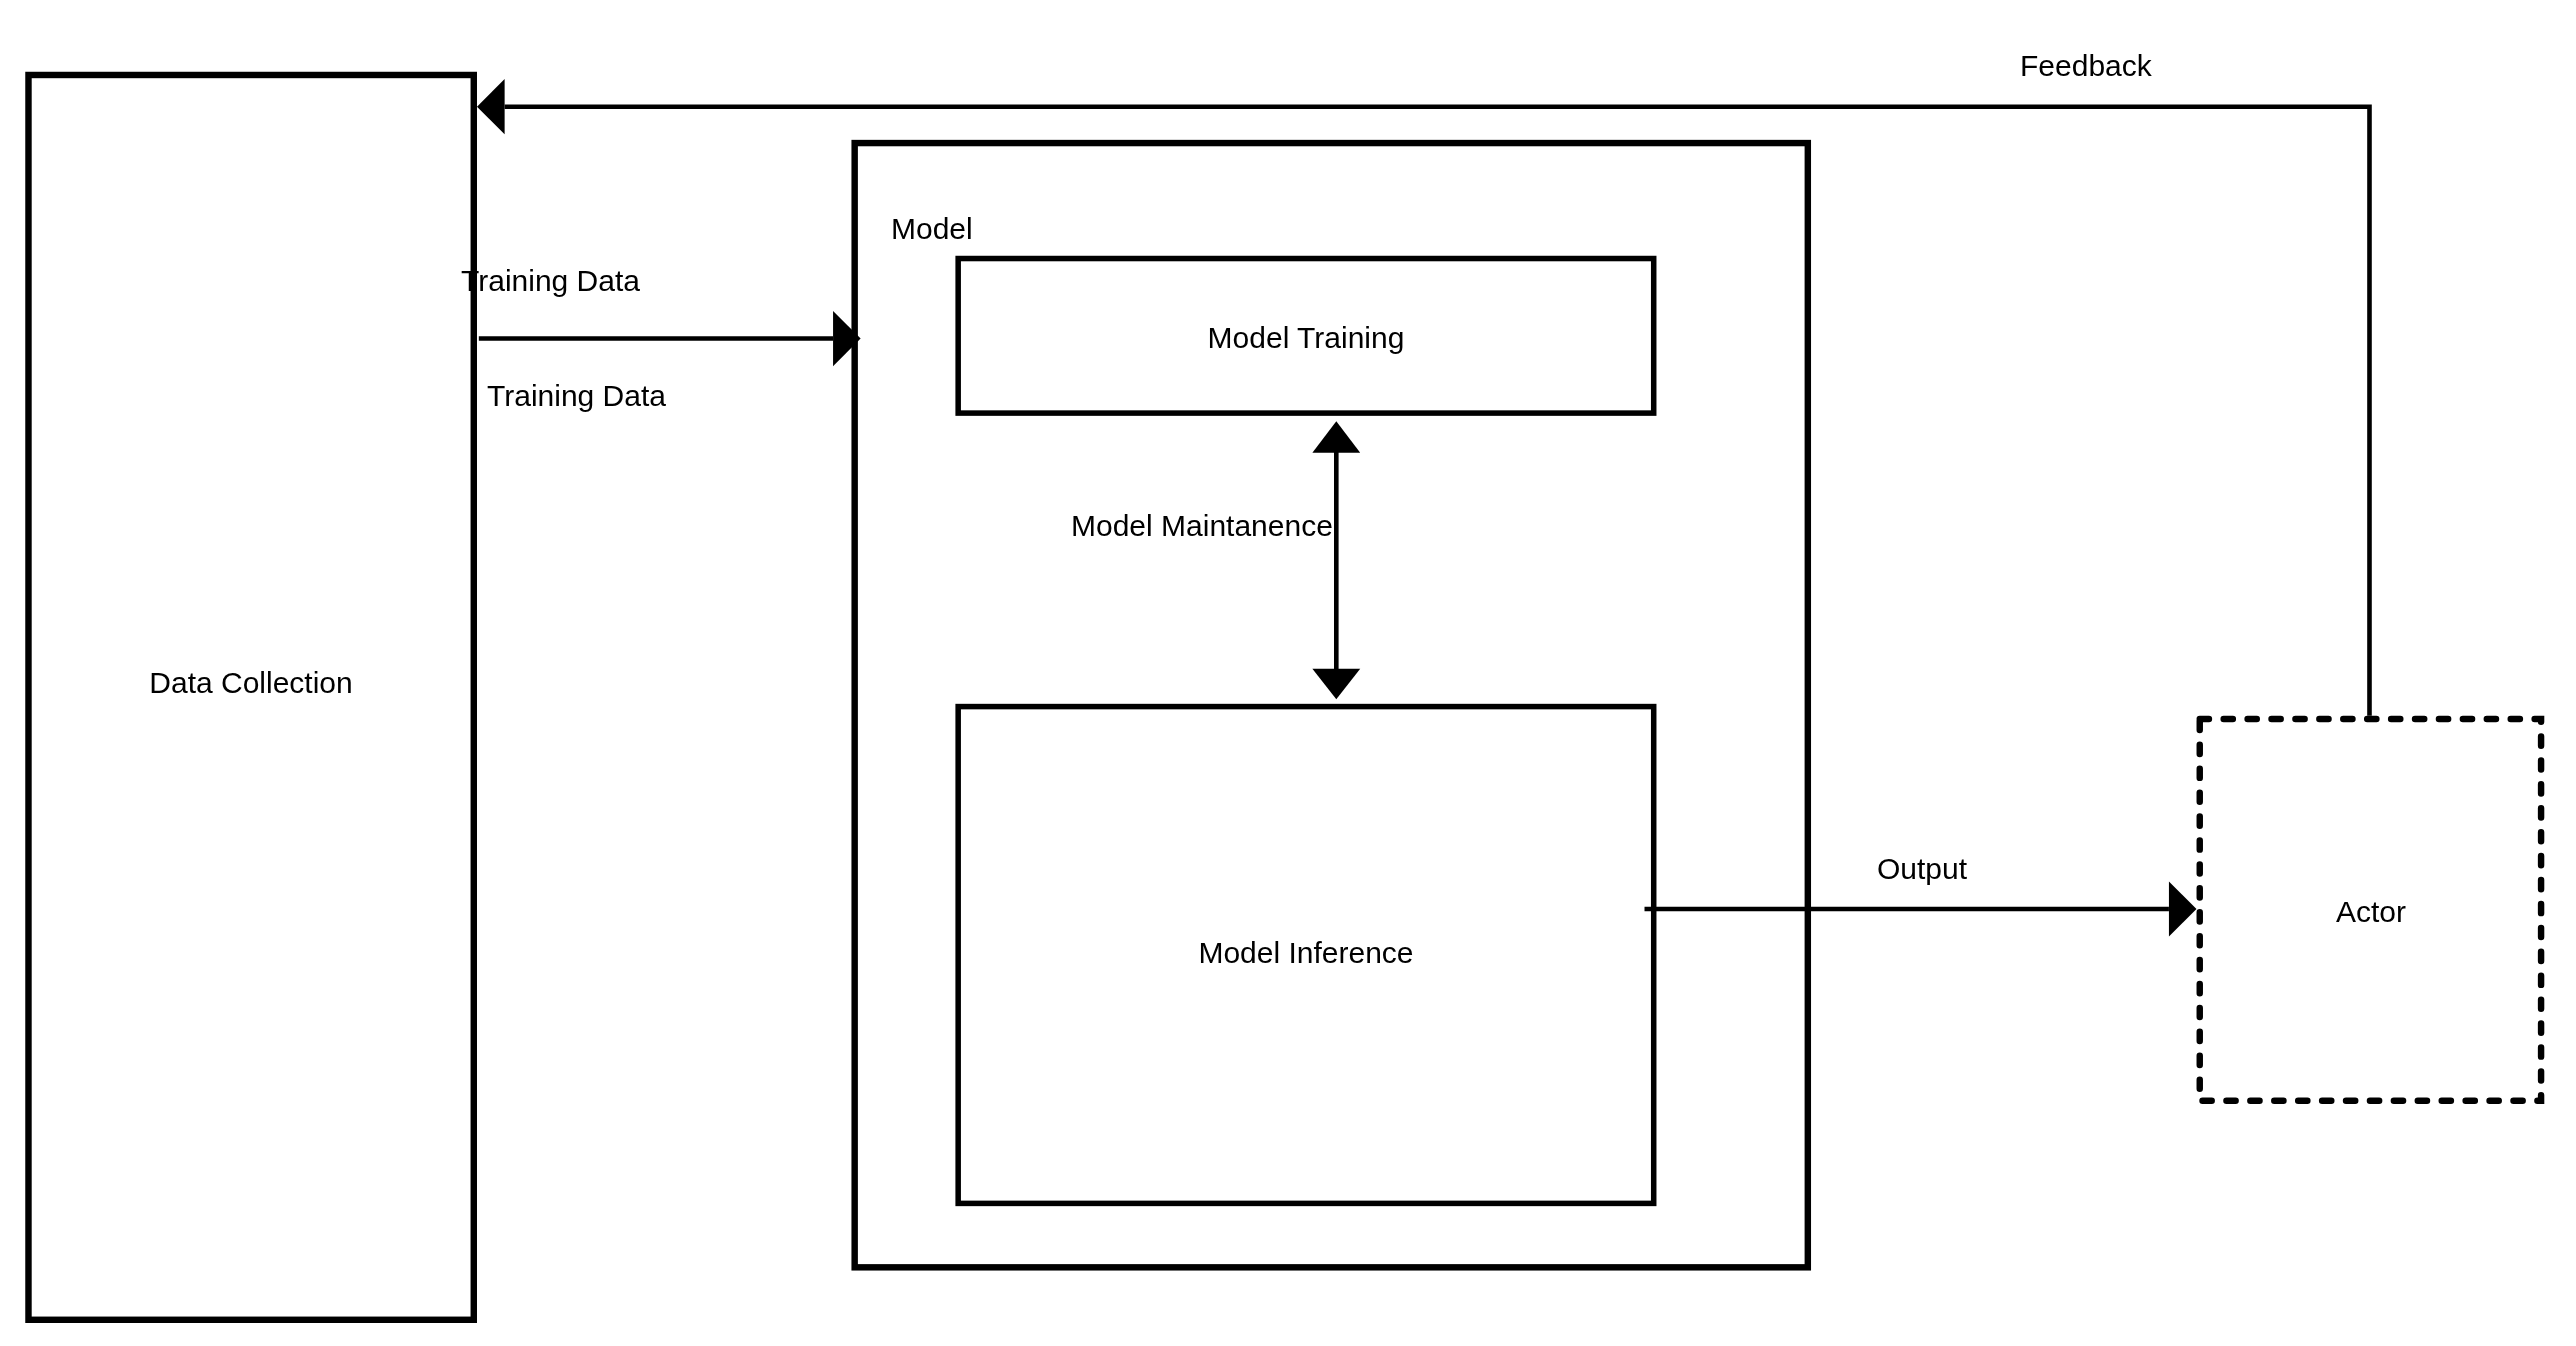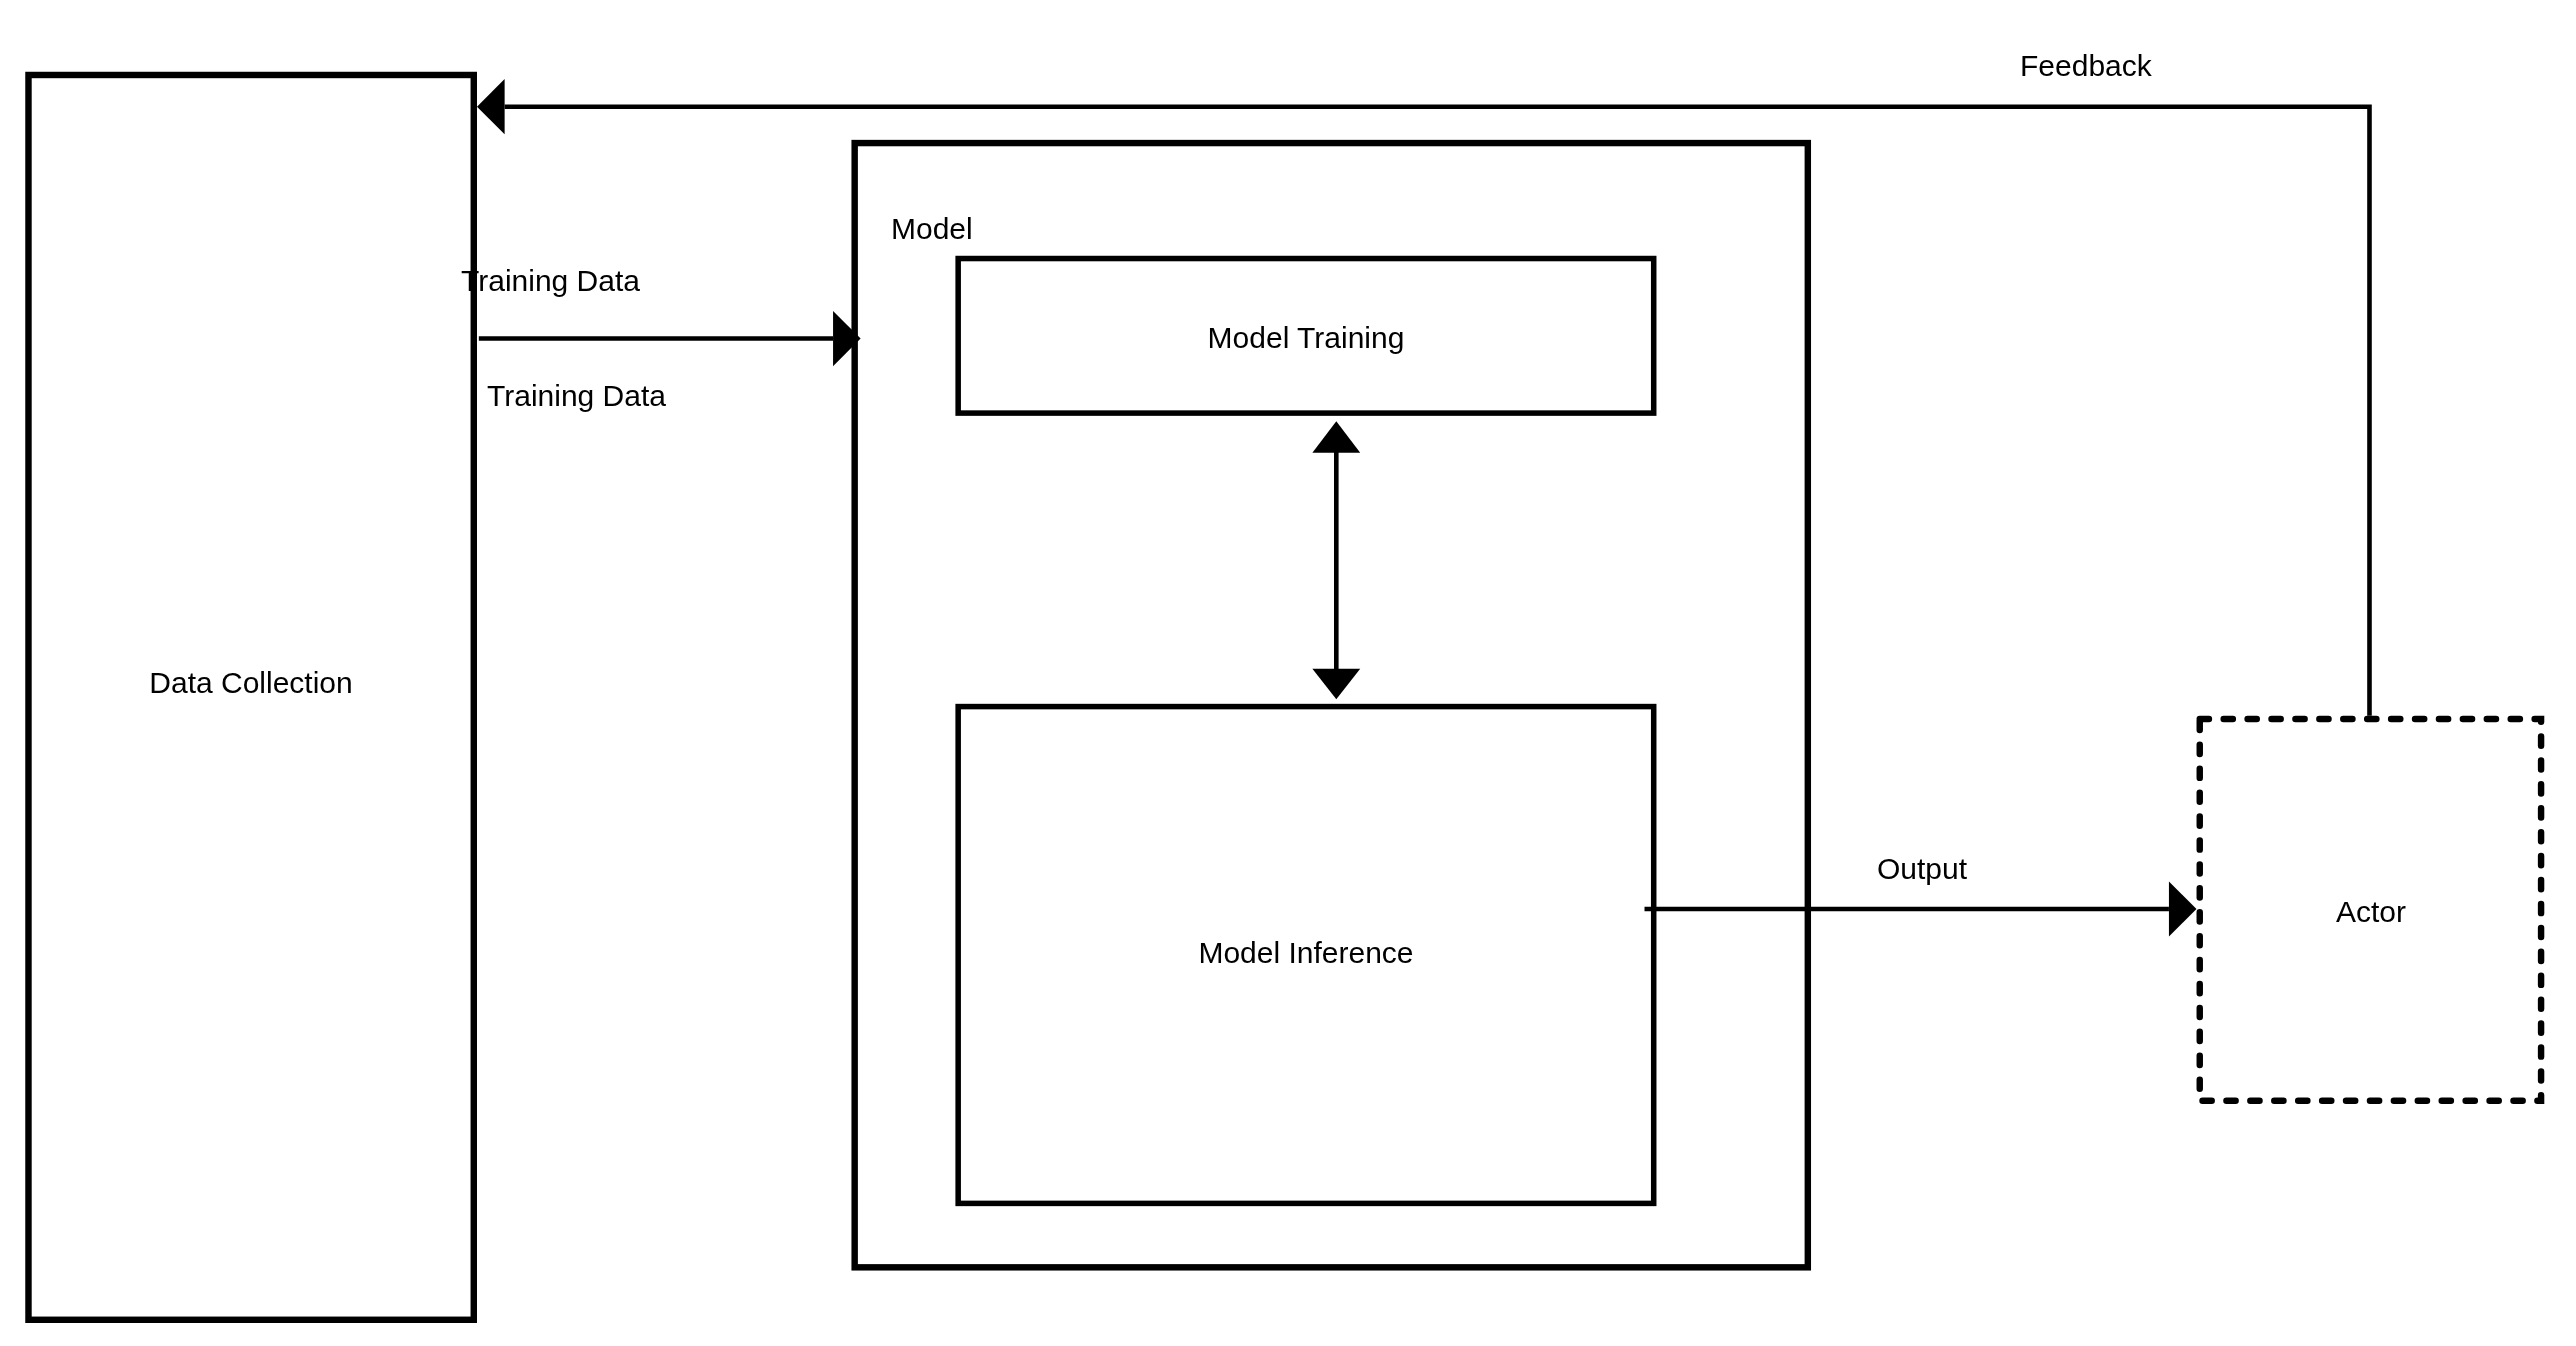--- a/index.html
+++ b/index.html
@@ -86,19 +86,20 @@
   <div class="node-label centered" style="left:1306px; top:338px;">Model Training</div>
 
   <div class="node-label centered" style="left:1306px; top:953px;">Model Inference</div>
 
   <div class="node-label centered" style="left:2371px; top:912px;">Actor</div>
 
   <div class="edge-label left-anchored" style="left:461px; top:281px;">Training Data</div>
 
   <div class="edge-label left-anchored" style="left:487px; top:396px;">Training Data</div>
 
+  <div class="edge-label left-anchored" style="left:1071px; top:526px;">Model Maintanence</div>
 
   <div class="edge-label left-anchored" style="left:1877px; top:869px;">Output</div>
 
   <div class="edge-label left-anchored" style="left:2020px; top:66px;">Feedback</div>
 
 </div>
 
 
 </body></html>

